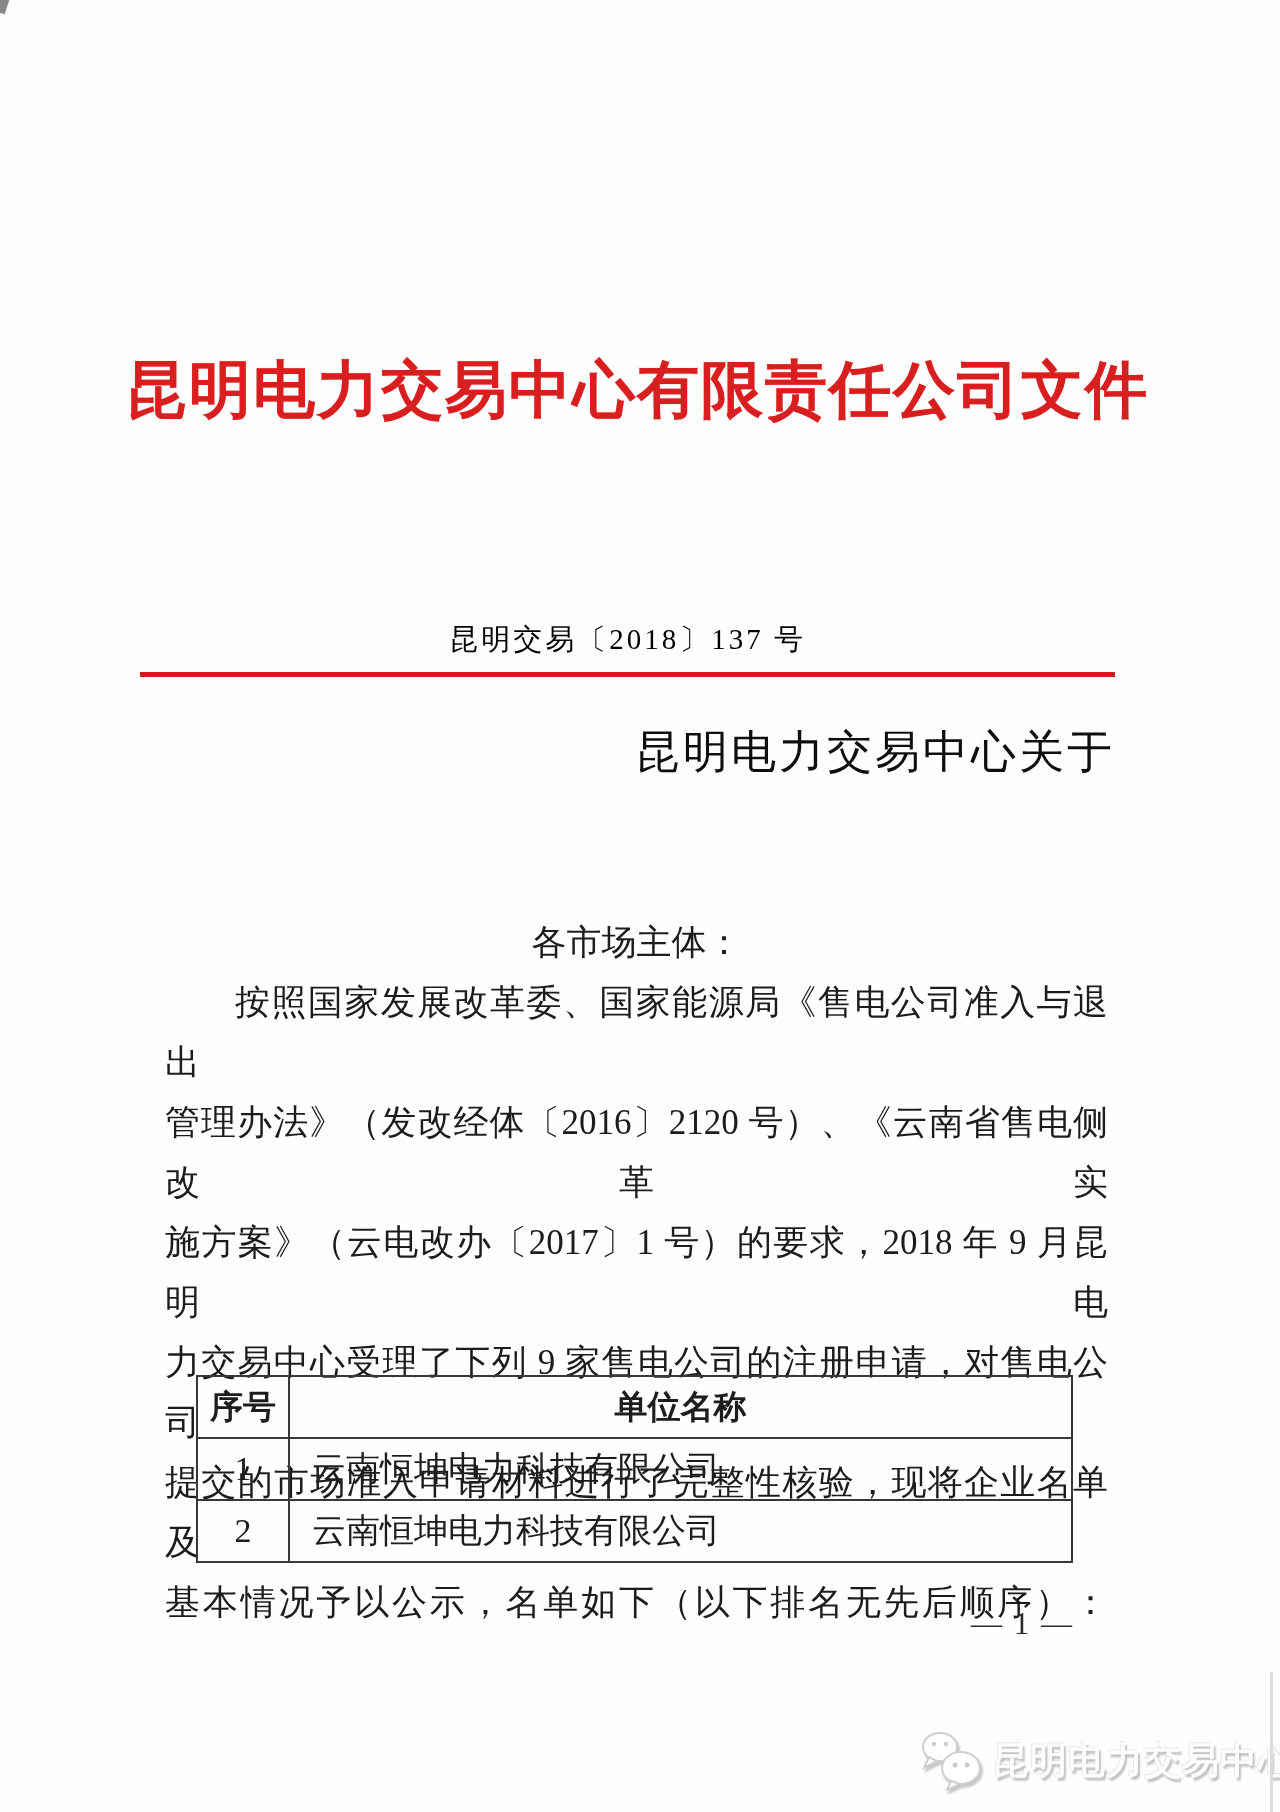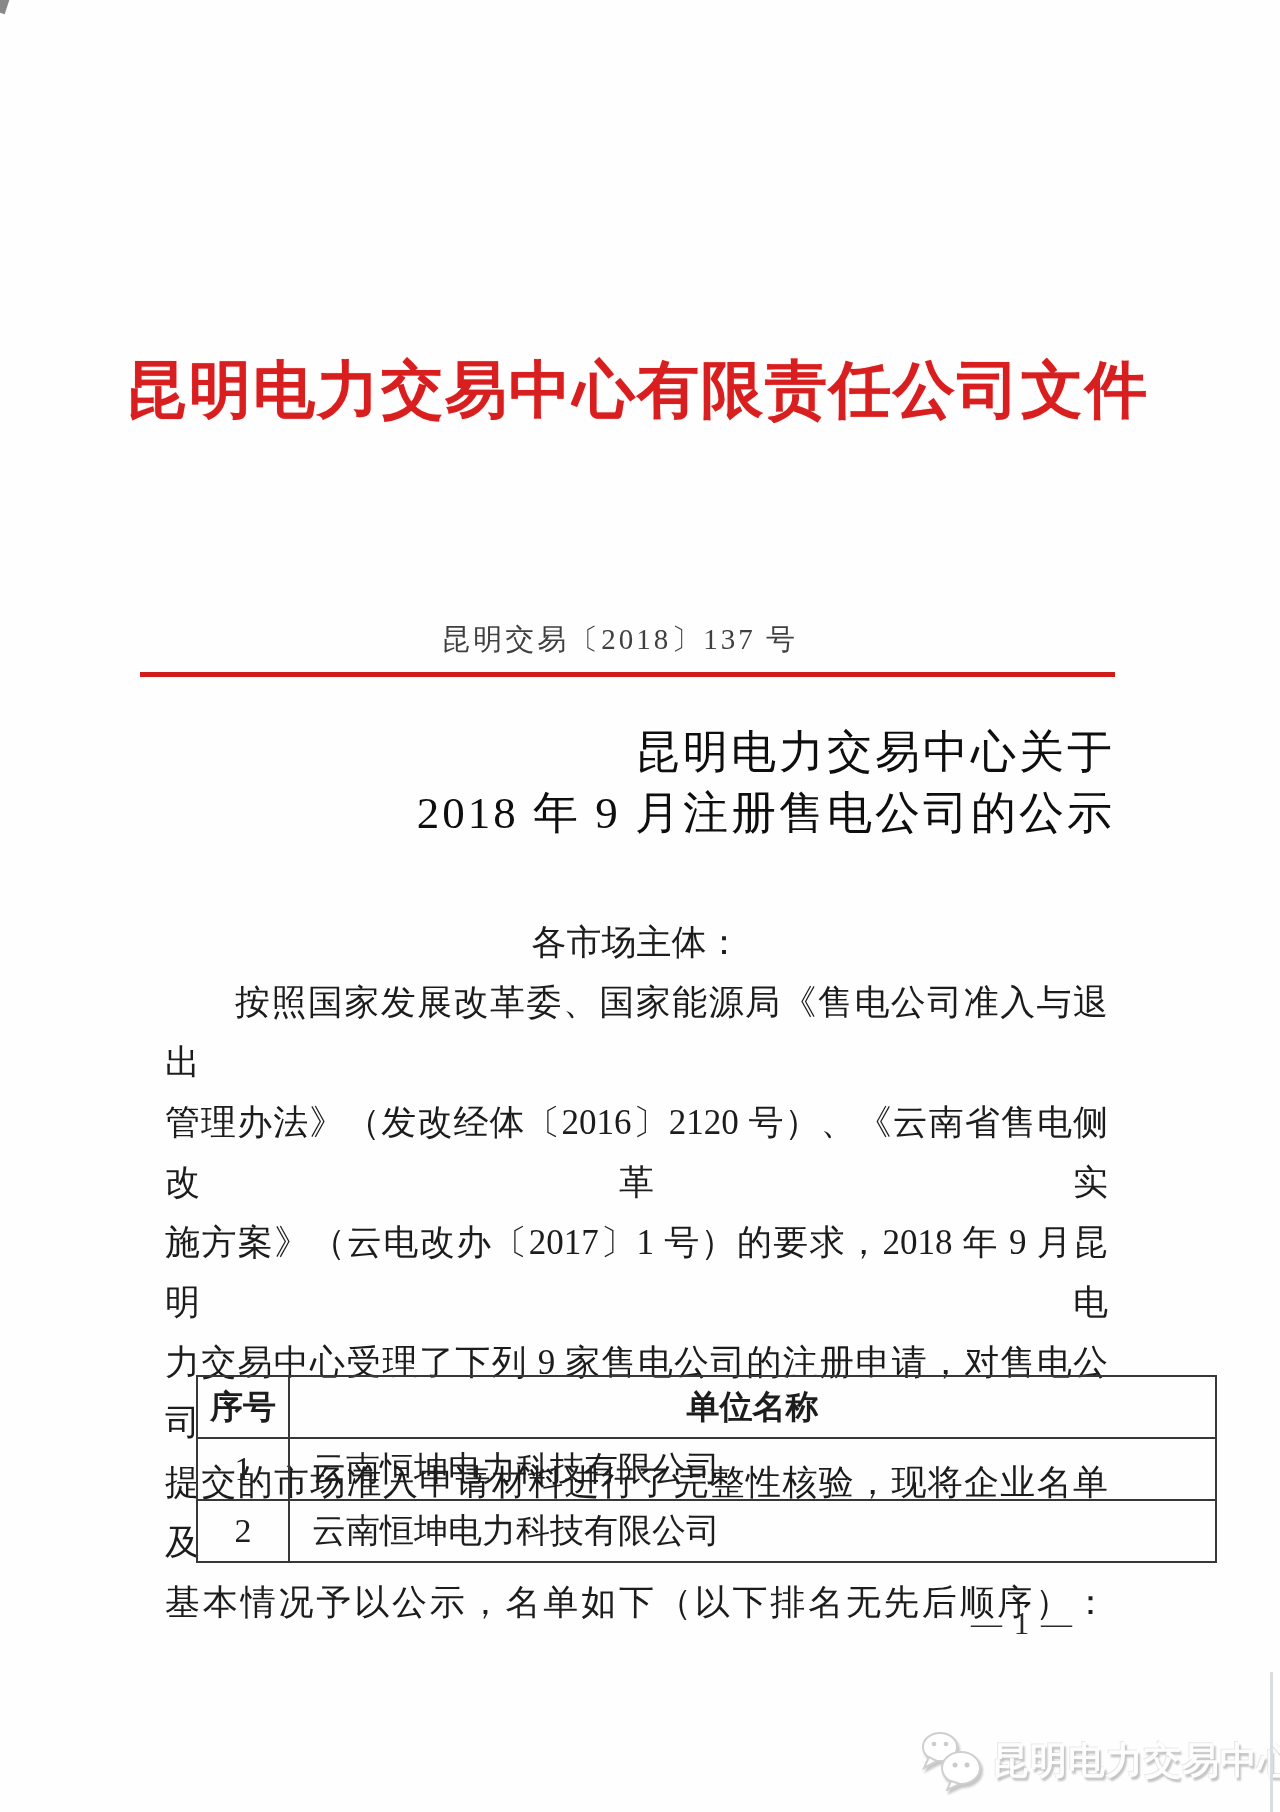--- a/index.html
+++ b/index.html
@@ -8,22 +8,22 @@
     font-family:"Liberation Serif","DejaVu Serif",serif;overflow:hidden;
   }
   
   .org-title{
     position:absolute;top:348px;left:82px;width:1110px;
     text-align:center;font-size:62px;font-weight:700;letter-spacing:2px;
     color:#d81e1e;white-space:nowrap;
     text-shadow:0 0 1px rgba(216,30,30,.6);
   }
   .doc-number{
-    position:absolute;top:620px;left:132px;width:975px;
-    text-align:center;font-size:29px;color:#404040;letter-spacing:3px;
+    position:absolute;top:620px;left:140px;width:975px;
+    text-align:center;font-size:29px;color:#000000;letter-spacing:3px;
   }
   .red-rule{
     position:absolute;top:672px;left:140px;width:975px;height:5px;
     background:#cf1d1d;
   }
   
   .doc-title{
     position:absolute;top:722px;left:140px;width:975px;
     text-align:right;font-size:45px;font-weight:400;color:#0e0e0e;
     line-height:61px;letter-spacing:3px;
@@ -31,21 +31,21 @@
   
   .body-block{
     position:absolute;top:913px;left:165px;width:943px;
     font-size:35px;color:#1c1c1c;line-height:60px;
   }
   .salute{text-align:center;}
   .jline{text-align:justify;text-align-last:justify;}
   .indent{text-indent:2em;}
   
   .reg-table{
-    position:absolute;top:1375px;left:196px;width:1021px;
+    position:absolute;top:1375px;left:196px;width:877px;
     border-collapse:collapse;table-layout:fixed;
     font-size:34px;color:#1d1d1d;
   }
   .reg-table td,.reg-table th{
     border:2px solid #383838;padding:0;
   }
   .reg-table .col-no{width:92px;}
   .reg-table th{font-weight:700;height:60px;text-align:center;font-size:33px;}
   .reg-table td{height:60px;}
   .cell-no{text-align:center;}
@@ -83,21 +83,20 @@
   <div class="corner-mark"></div>
 
   <div class="org-title">昆明电力交易中心有限责任公司文件</div>
 
   <div class="doc-number">昆明交易〔2018〕137 号</div>
 
   <div class="red-rule"></div>
 
   <div class="doc-title">
     <div>昆明电力交易中心关于</div>
-    <div>2018 年 9 月注册售电公司的公示</div>
   </div>
 
   <div class="body-block">
     <div class="salute">各市场主体：</div>
     <div class="jline indent">按照国家发展改革委、国家能源局《售电公司准入与退出</div>
     <div class="jline">管理办法》（发改经体〔2016〕2120 号）、《云南省售电侧改革实</div>
     <div class="jline">施方案》（云电改办〔2017〕1 号）的要求，2018 年 9 月昆明电</div>
     <div class="jline">力交易中心受理了下列 9 家售电公司的注册申请，对售电公司</div>
     <div class="jline">提交的市场准入申请材料进行了完整性核验，现将企业名单及</div>
     <div class="jline">基本情况予以公示，名单如下（以下排名无先后顺序）：</div>

